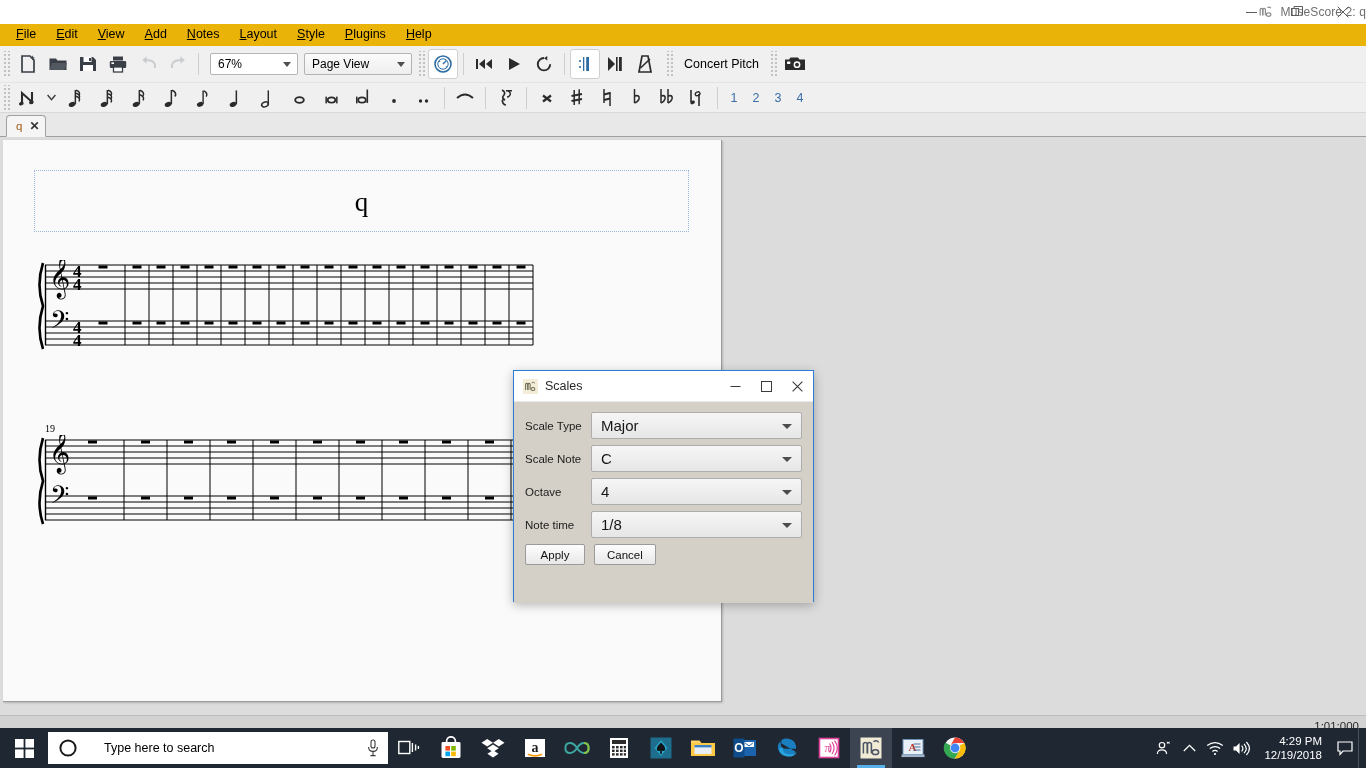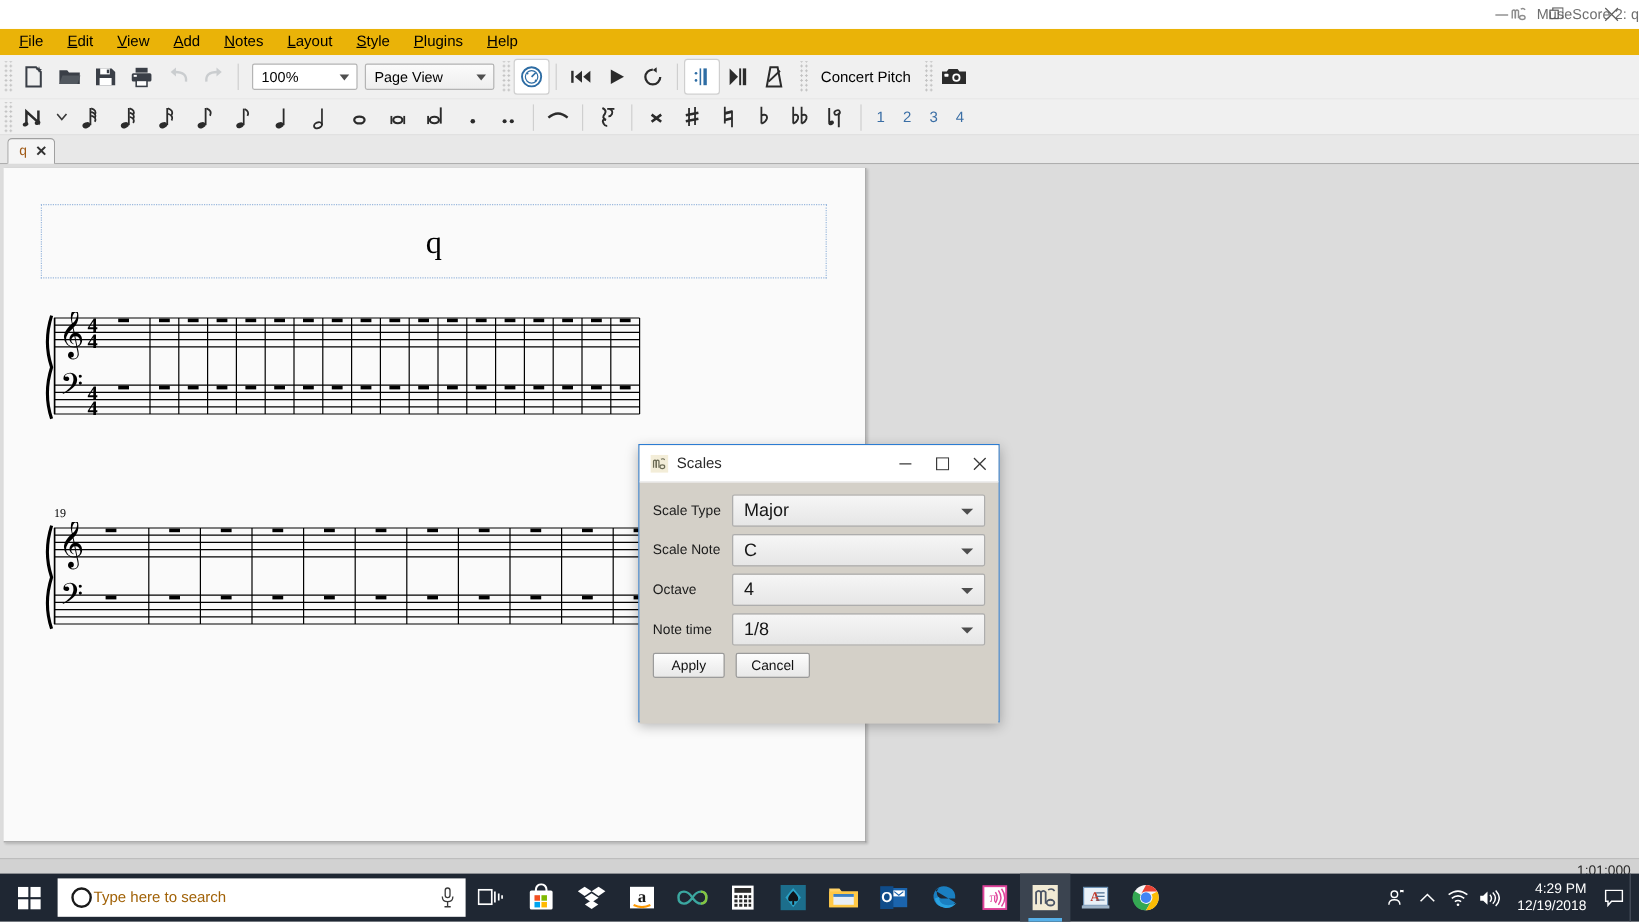--- a/index.html
+++ b/index.html
@@ -100,21 +100,21 @@
 
   
   #statusbar {
     height:20px; background:#d2d2d2; border-top:1px solid #bdbdbd;
     display:flex; align-items:center; justify-content:flex-end; padding-right:7px;text-align:center;
   }
   #statusbar .stext { font-size:11.5px; color:#2b2b2b; }
 
   
   #scalesDlg {
-    position:absolute; left:532px; top:233px; width:301px; height:232px;
+    position:absolute; left:513px; top:233px; width:301px; height:232px;
     background:#d4d0c8; border:1px solid #2b7cd3; box-shadow:0 3px 10px rgba(0,0,0,.28);
     z-index:40;
   }
   #scalesDlg .dtitle {
     height:31px; background:#ffffff; display:flex; align-items:center; position:relative;
     border-bottom:1px solid #e9e9e9;
   }
   #scalesDlg .dtitle .dlogo { width:15px; height:15px; margin-left:9px; margin-right:7px; }
   #scalesDlg .dtitle .dtext { font-size:12.5px; color:#2a2a2a; }
   #scalesDlg .dwin { position:absolute; right:0; top:0; height:31px; display:flex; }
@@ -141,21 +141,21 @@
   #taskbar {
     position:absolute; left:0; bottom:0; width:1366px; height:40px;
     background:#1f2733; display:flex; align-items:center;
   }
   #startbtn { width:48px; height:40px; display:flex; align-items:center; justify-content:center; }
   #searchbox {
     width:340px; height:32px; background:#ffffff; display:flex; align-items:center;
     margin-left:0px; padding:0 8px 0 10px;
   }
   #searchbox .cort { width:20px; height:20px; flex:0 0 auto; }
-  #searchbox .sph { flex:1; font-size:12.5px; color:#a16207; margin-left:0; }
+  #searchbox .sph { flex:1; font-size:12.5px; color:#000000; margin-left:26px; }
   .tbicon {
     width:42px; height:40px; display:flex; align-items:center; justify-content:center;
     position:relative; flex:0 0 auto;
   }
   .tbicon.active { background:#3b4450; }
   .tbicon .ul { position:absolute; bottom:0; left:7px; width:28px; height:3px; background:#57b0e8; }
   #tray { margin-left:auto; display:flex; align-items:center; height:40px; }
   .trayico { width:26px; height:40px; display:flex; align-items:center; justify-content:center; }
   #clock {
     height:40px; display:flex; flex-direction:column; align-items:flex-end; justify-content:center;
@@ -247,21 +247,21 @@
   <div class="tb-btn dis">
     <svg width="21" height="20" viewBox="0 0 21 20">
       <path d="M4 14 q-1-8 9-8" fill="none" stroke="#8f959c" stroke-width="2"></path>
       <path d="M12.4 2.2 L16.8 6 L12.4 9.8 Z" fill="#8f959c"></path>
     </svg>
   </div>
 
   <div class="tb-sep"></div>
 
   <div class="combo" id="zoomCombo">
-    <span class="cv">100%</span>
+    <span class="cv">67%</span>
     <span class="carat"></span>
   </div>
   <div class="combo grey" id="viewCombo">
     <span class="cv">Page View</span>
     <span class="carat"></span>
   </div>
 
   <div class="grip" style="margin-left:6px;"></div>
 
   <div class="tb-btn on">

